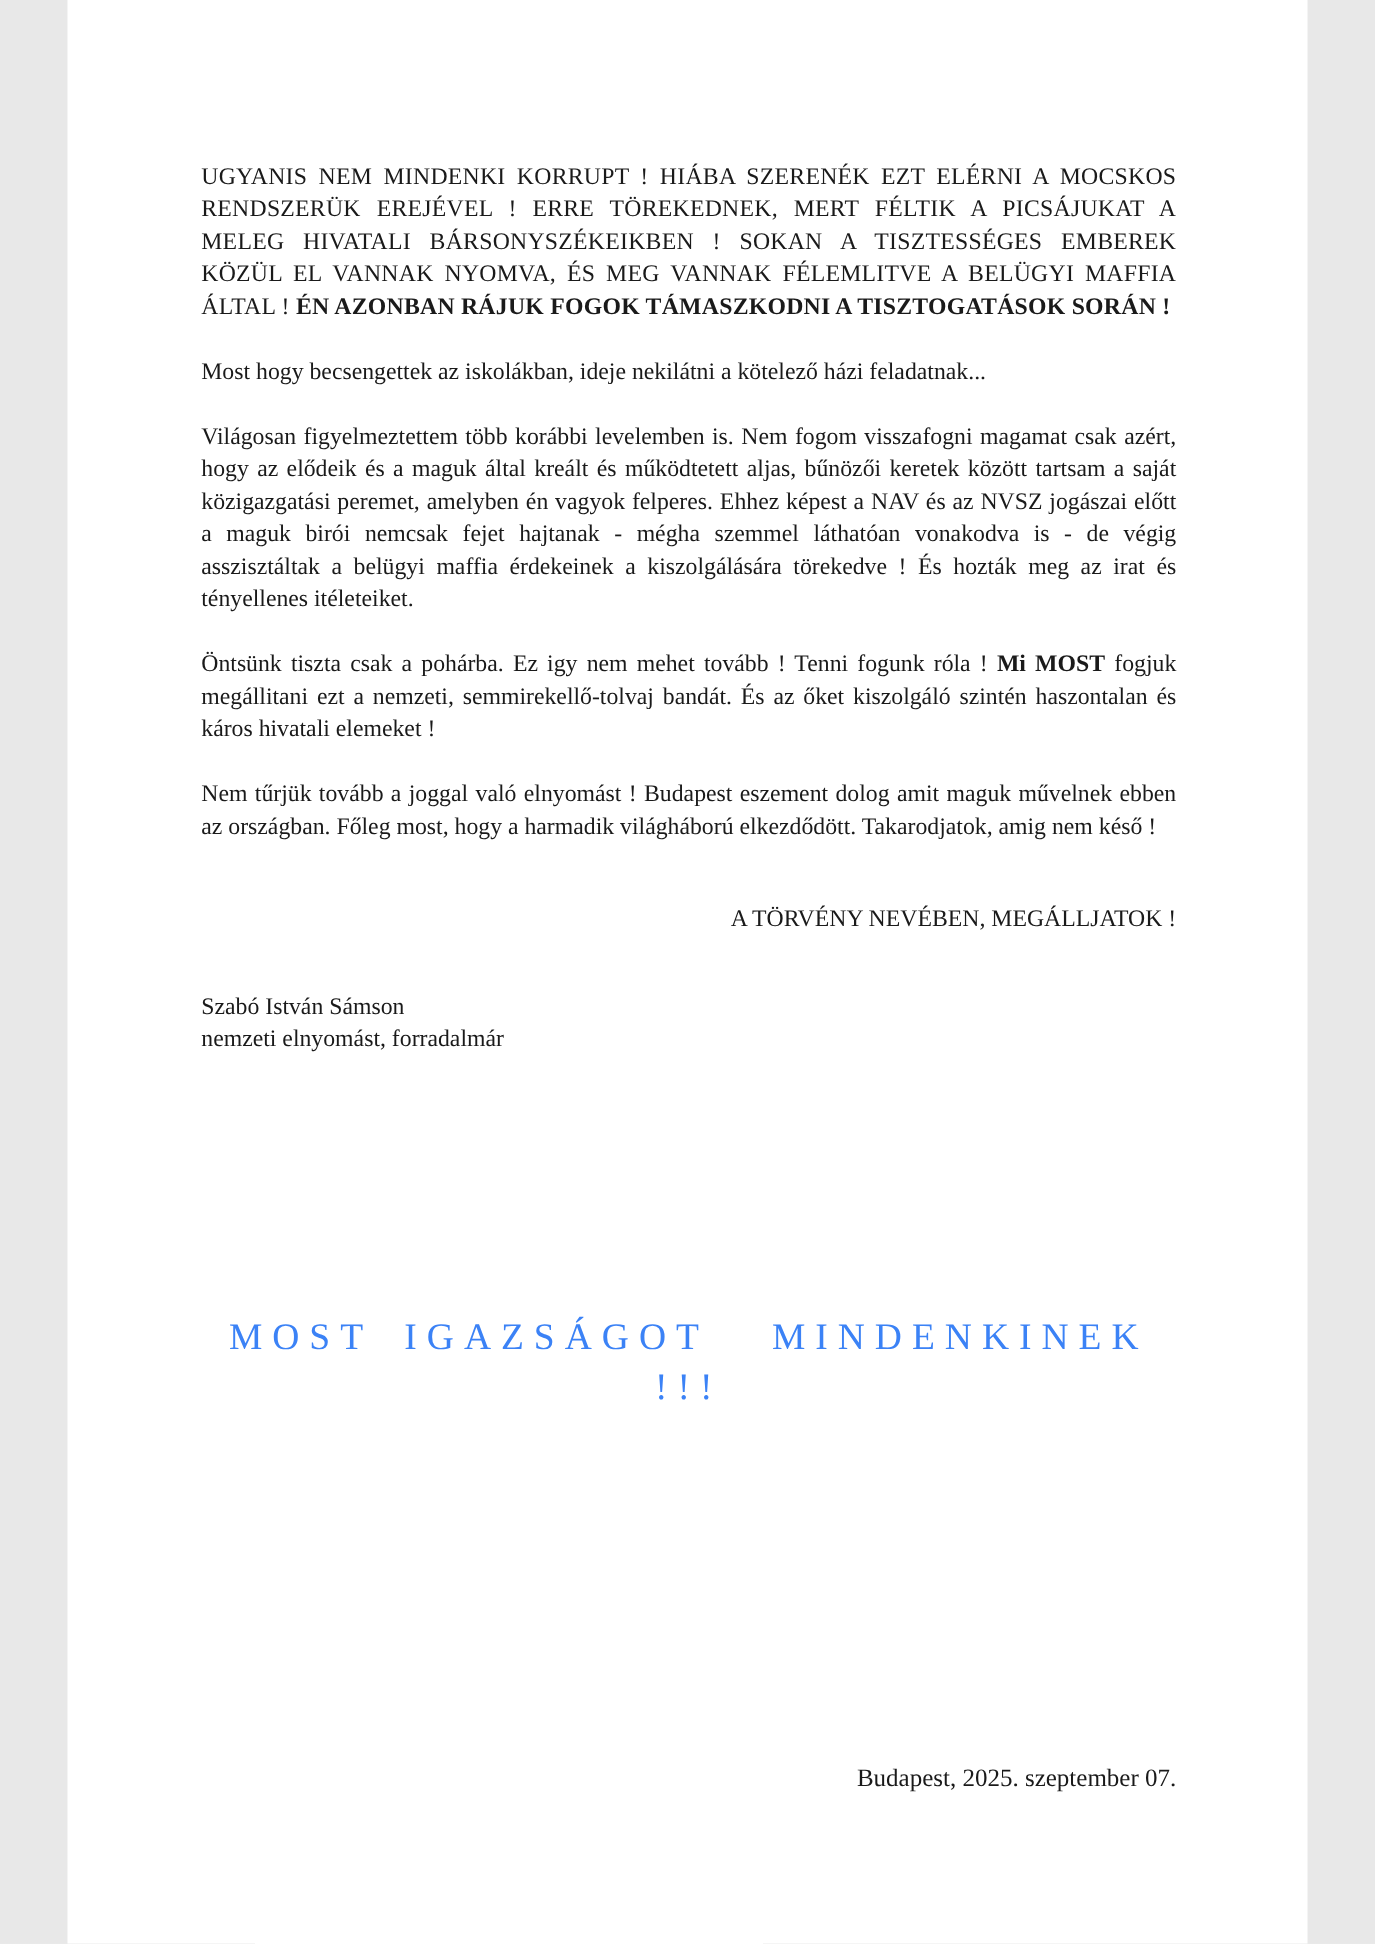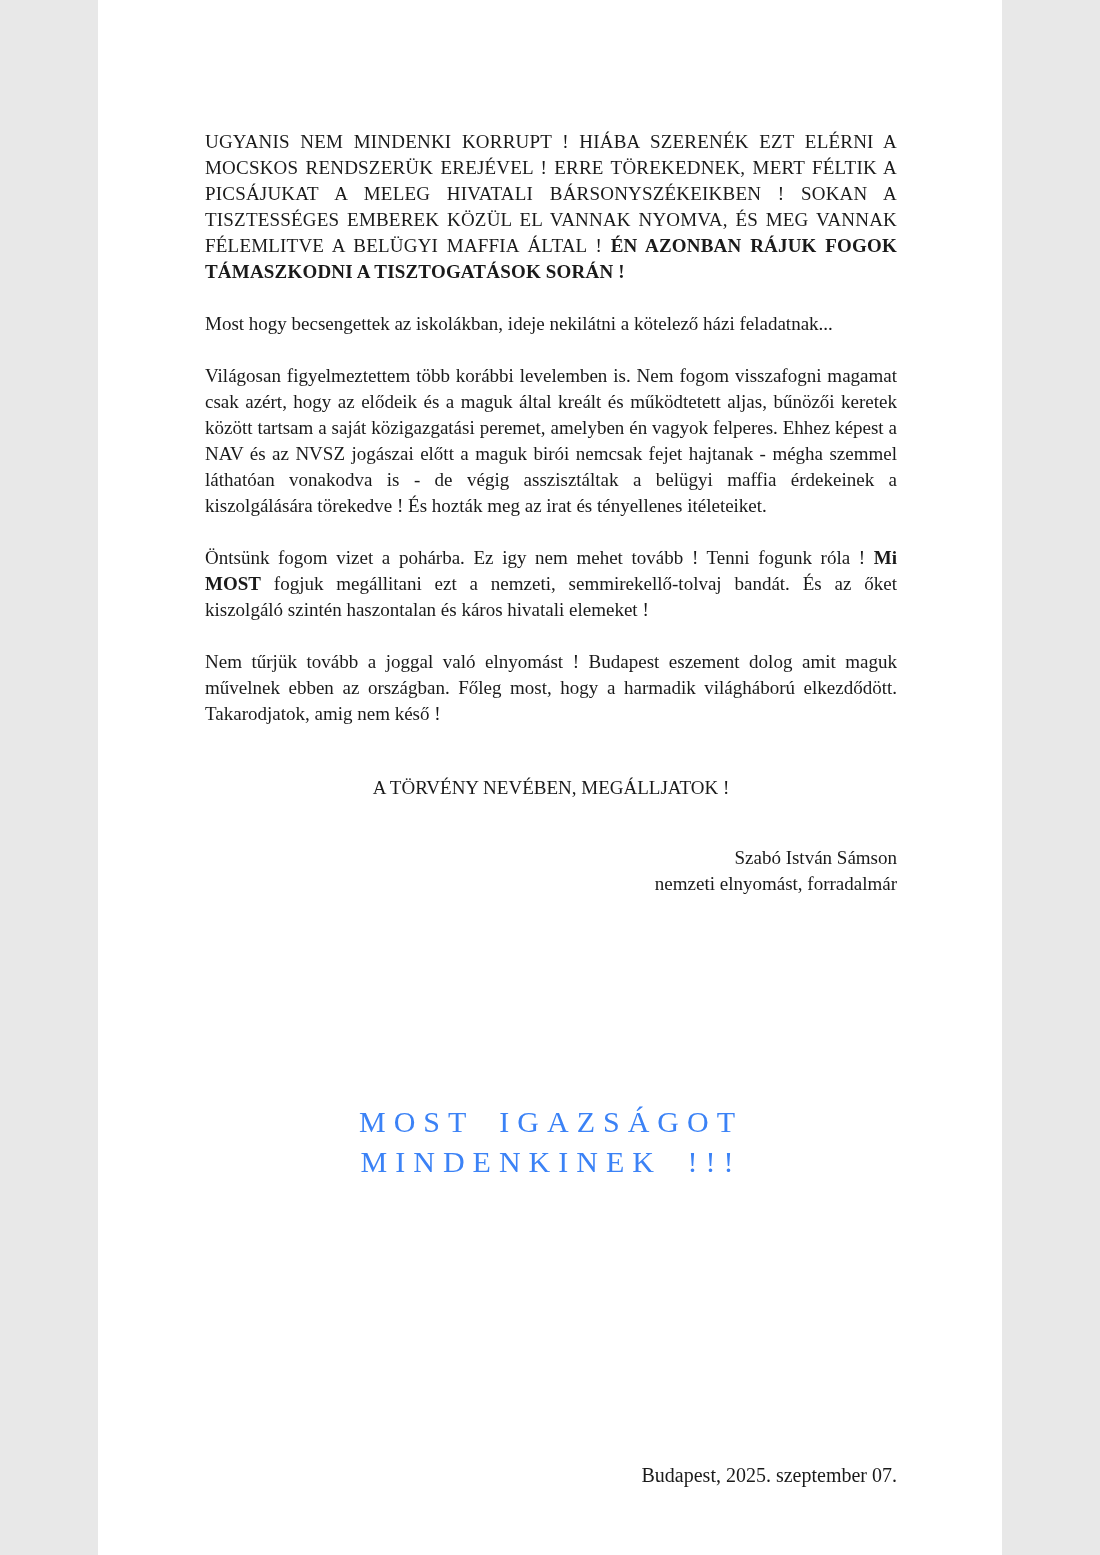--- a/index.html
+++ b/index.html
@@ -1,18 +1,18 @@
 <!DOCTYPE html>
 <html><head>
 <meta charset="utf-8">
 <style>
   html, body { margin: 0; padding: 0; background: #e8e8e8; }
   .page {
     position: relative;
-    width: 904px;
+    width: 992px;
     height: 1555px;
     margin: 0 auto;
     background: #ffffff;
     font-family: "Liberation Serif", "DejaVu Serif", serif;
     color: #1a1a1a;
     overflow: hidden;
   }
   .content {
     position: absolute;
     top: 129px;
@@ -24,25 +24,25 @@
     line-height: 26px;
     text-align: justify;
     margin: 0 0 26px 0;
   }
   .caps { letter-spacing: 0.2px; }
   .bold { font-weight: bold; }
   .closing {
     font-size: 19px;
     line-height: 26px;
     margin: 48px 0 0 0;
-    text-align: center;
+    text-align: right;
   }
   .signature {
     margin-top: 44px;
-    text-align: right;
+    text-align: left;
     font-size: 19px;
     line-height: 26px;
   }
   .slogan {
     margin-top: 205px;
     text-align: center;
     font-size: 30px;
     line-height: 40px;
     letter-spacing: 8px;
     word-spacing: 10px;
@@ -61,21 +61,21 @@
 
 <div class="page">
   <div class="content">
 
     <p class="para caps"><span>UGYANIS NEM MINDENKI KORRUPT ! HIÁBA SZERENÉK EZT ELÉRNI A MOCSKOS RENDSZERÜK EREJÉVEL ! ERRE TÖREKEDNEK, MERT FÉLTIK A PICSÁJUKAT A MELEG HIVATALI BÁRSONYSZÉKEIKBEN ! SOKAN A TISZTESSÉGES EMBEREK KÖZÜL EL VANNAK NYOMVA, ÉS MEG VANNAK FÉLEMLITVE A BELÜGYI MAFFIA ÁLTAL ! </span><span class="bold">ÉN AZONBAN RÁJUK FOGOK TÁMASZKODNI A TISZTOGATÁSOK SORÁN !</span></p>
 
     <p class="para">Most hogy becsengettek az iskolákban, ideje nekilátni a kötelező házi feladatnak...</p>
 
     <p class="para">Világosan figyelmeztettem több korábbi levelemben is. Nem fogom visszafogni magamat csak azért, hogy az elődeik és a maguk által kreált és működtetett aljas, bűnözői keretek között tartsam a saját közigazgatási peremet, amelyben én vagyok felperes. Ehhez képest a NAV és az NVSZ jogászai előtt a maguk birói nemcsak fejet hajtanak - mégha szemmel láthatóan vonakodva is - de végig asszisztáltak a belügyi maffia érdekeinek a kiszolgálására törekedve ! És hozták meg az irat és tényellenes itéleteiket.</p>
 
-    <p class="para"><span>Öntsünk fogom vizet a pohárba. Ez igy nem mehet tovább ! Tenni fogunk róla ! </span><span class="bold">Mi MOST</span><span> fogjuk megállitani ezt a nemzeti, semmirekellő-tolvaj bandát. És az őket kiszolgáló szintén haszontalan és káros hivatali elemeket !</span></p>
+    <p class="para"><span>Öntsünk tiszta csak a pohárba. Ez igy nem mehet tovább ! Tenni fogunk róla ! </span><span class="bold">Mi MOST</span><span> fogjuk megállitani ezt a nemzeti, semmirekellő-tolvaj bandát. És az őket kiszolgáló szintén haszontalan és káros hivatali elemeket !</span></p>
 
     <p class="para">Nem tűrjük tovább a joggal való elnyomást ! Budapest eszement dolog amit maguk művelnek ebben az országban. Főleg most, hogy a harmadik világháború elkezdődött. Takarodjatok, amig nem késő !</p>
 
     <p class="closing">A TÖRVÉNY NEVÉBEN, MEGÁLLJATOK !</p>
 
     <div class="signature">
       <div>Szabó István Sámson</div>
       <div>nemzeti elnyomást, forradalmár</div>
     </div>
 

